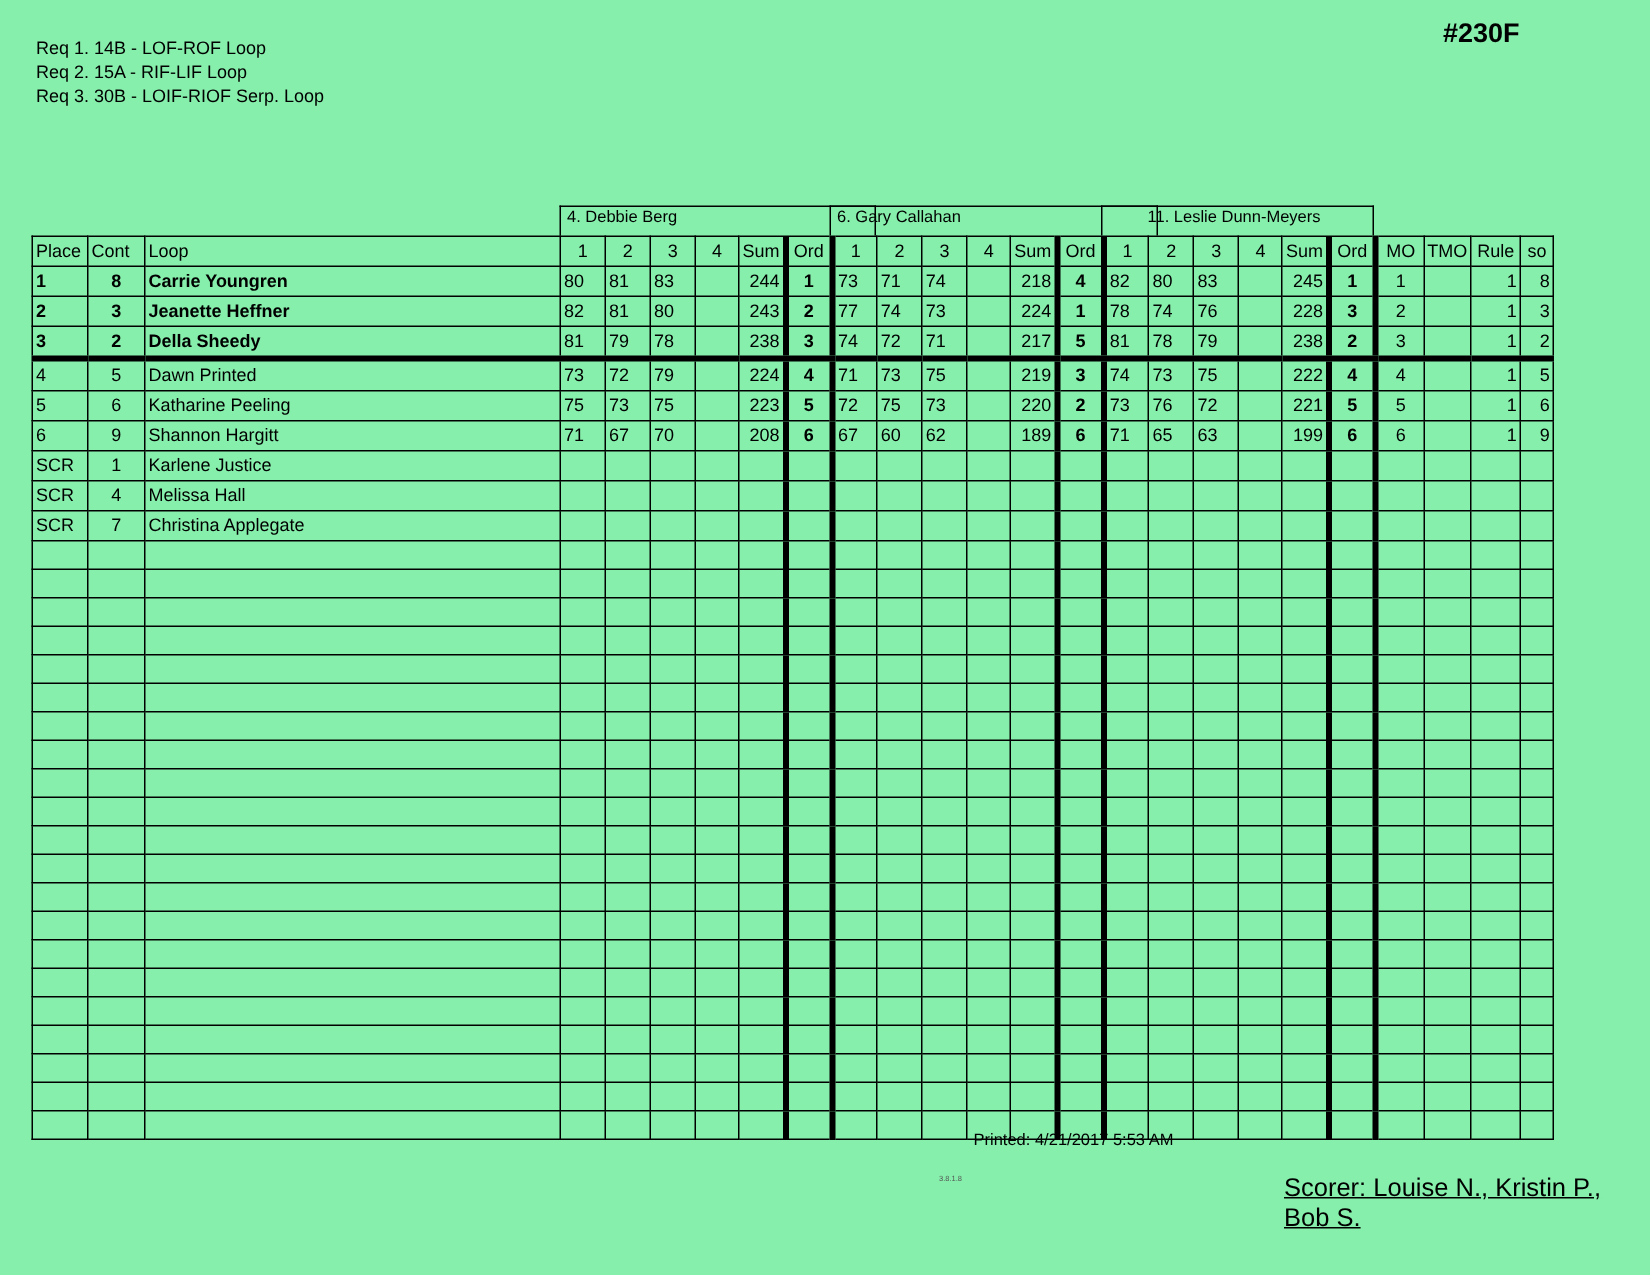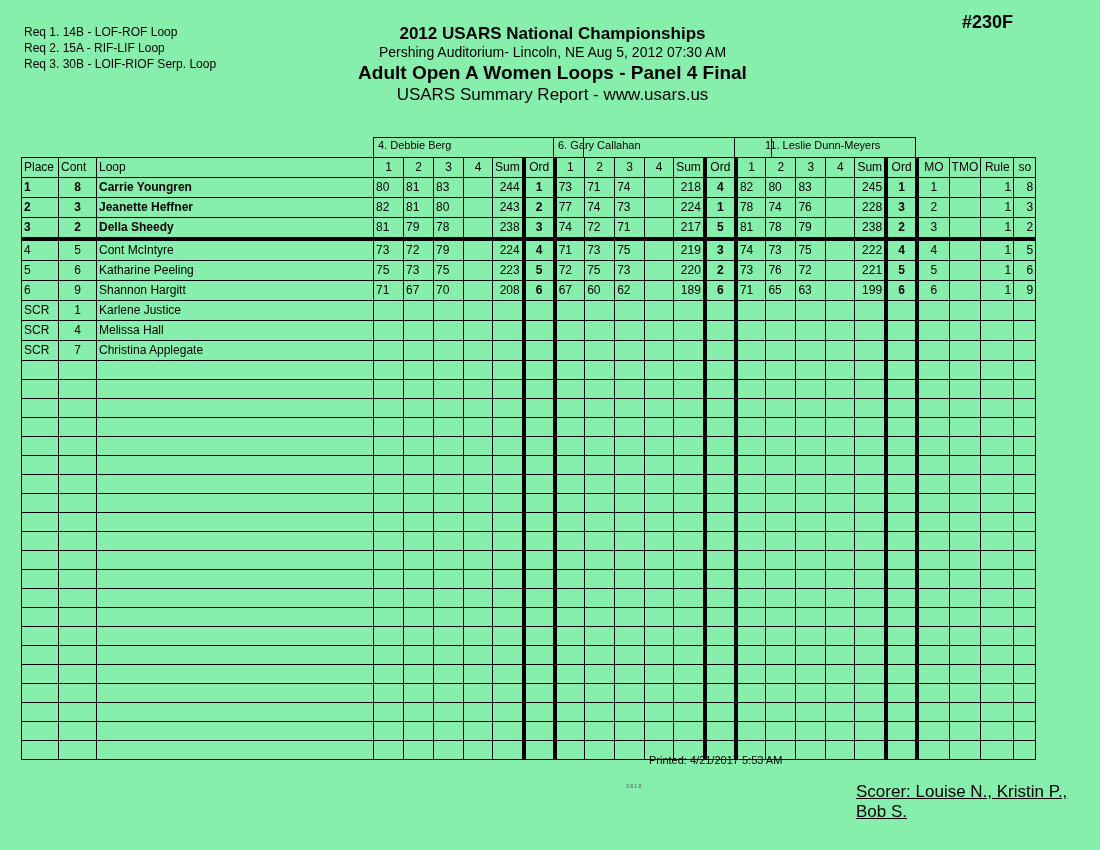--- a/index.html
+++ b/index.html
@@ -25,26 +25,20 @@
   .scorer { position:absolute; left:856px; top:782px; font-size:17px;text-decoration:underline; }
 </style>
 </head>
 <body>
 
 <div class="page">
   <div class="reqs">
     <div>Req  1.  14B - LOF-ROF Loop</div>
     <div>Req  2.  15A - RIF-LIF Loop</div>
     <div>Req  3.  30B - LOIF-RIOF Serp. Loop</div>
-  </div>
-  <div class="title-block">
-    <div class="t1">2012 USARS National Championships</div>
-    <div class="t2">Pershing Auditorium- Lincoln, NE  Aug 5, 2012  07:30 AM</div>
-    <div class="t3">Adult Open A Women Loops - Panel 4 Final</div>
-    <div class="t4">USARS Summary Report - www.usars.us</div>
   </div>
   <div class="event-no">#230F</div>
 
   <div class="judge-box" style="left:373px;width:211px;">4.  Debbie Berg</div>
   <div class="judge-box" style="left:553px;width:219px;">6.  Gary Callahan</div>
   <div class="judge-box" style="left:734px;width:182px;padding-left:30px;">11.  Leslie Dunn-Meyers</div>
 
   <table class="grid" id="grid">
     <colgroup>
       <col style="width:37px">
@@ -178,21 +172,21 @@
           <td class="r">238</td>
           <td class="c b thickL">2</td>
           <td class="c thickL">3</td>
           <td class="c"></td>
           <td class="r">1</td>
           <td class="r">2</td>
         </tr>
         <tr>
           <td>4</td>
           <td class="c">5</td>
-          <td>Cont McIntyre</td>
+          <td>Dawn Printed</td>
           <td>73</td>
           <td>72</td>
           <td>79</td>
           <td></td>
           <td class="r">224</td>
           <td class="c b thickL">4</td>
           <td class="thickL">71</td>
           <td>73</td>
           <td>75</td>
           <td></td>

